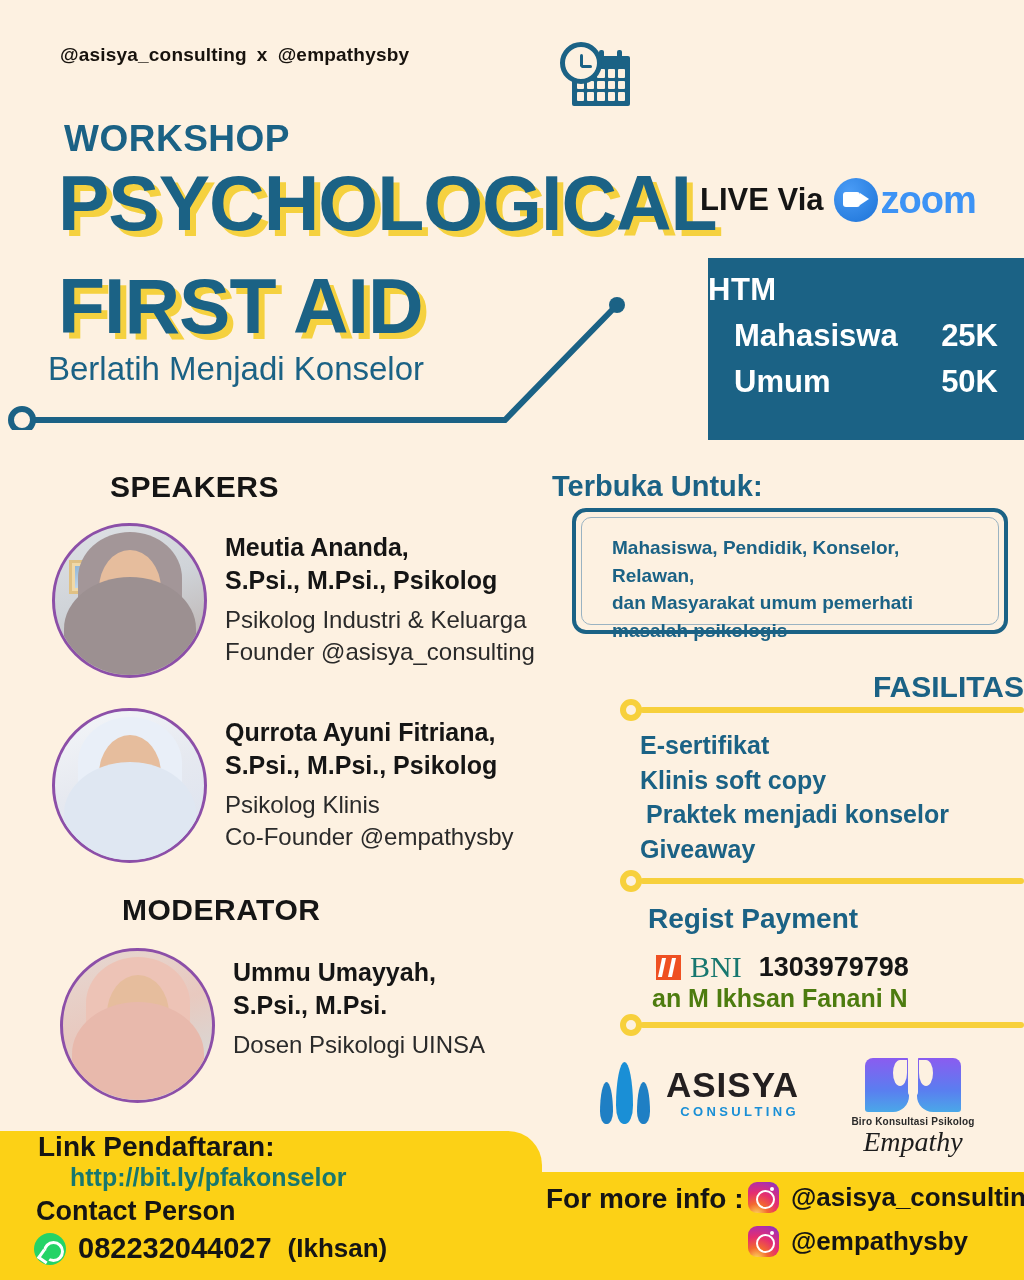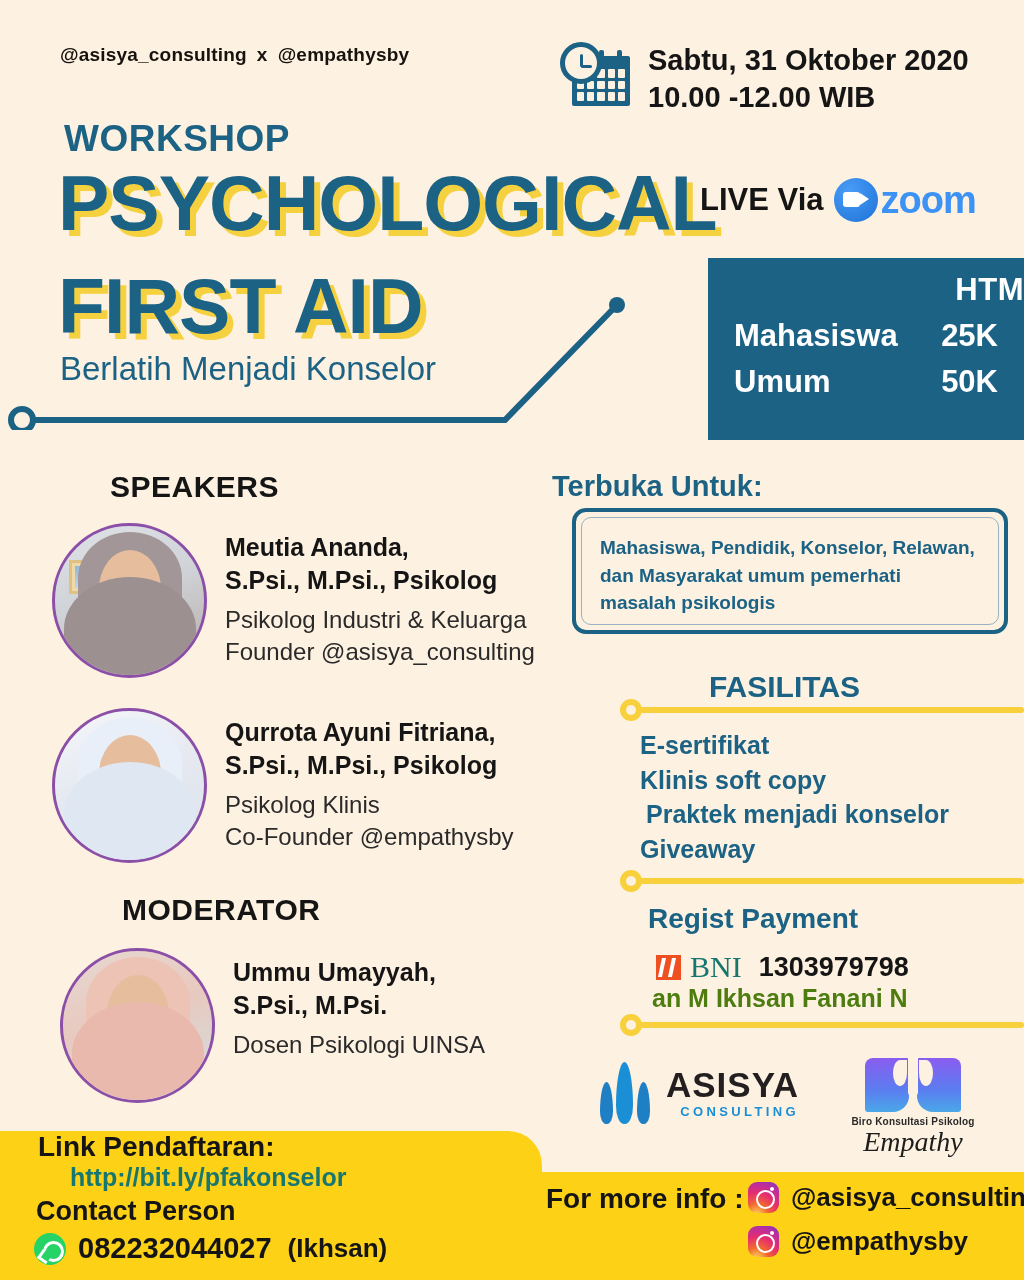--- a/index.html
+++ b/index.html
@@ -43,21 +43,21 @@
   .bigline {
     position:absolute; left:58px;
     font-size:77px; font-weight:bold; color:#1b6285;
     letter-spacing:-1px; line-height:1;
     text-shadow:6px 6px 0 #f5d13f;
     white-space:nowrap;
   }
   .bigline.l1 { top:165px; }
   .bigline.l2 { top:268px; }
   .subline {
-    position:absolute; left:60px; top:350px;
+    position:absolute; left:48px; top:350px;
     font-size:33px; color:#1b6285; font-weight:normal;
   }
 
   
   .connector { position:absolute; left:0; top:285px; width:660px; height:145px; }
 
   
   .livevia { position:absolute; left:700px; top:178px; display:flex; align-items:center; gap:10px; }
   .livevia .lbl { font-size:31px; font-weight:bold; color:#151515; white-space:nowrap; }
   .zoomlogo { display:flex; align-items:center; gap:6px; }
@@ -67,21 +67,21 @@
   .zoomcircle .cam { position:absolute; left:9px; top:14px; width:17px; height:15px; background:#fff; border-radius:3px; }
   .zoomcircle .tri { position:absolute; left:26px; top:15px; width:0; height:0;
     border-top:6px solid transparent; border-bottom:6px solid transparent; border-left:9px solid #fff; }
   .zoomword { font-size:38px; font-weight:bold; color:#3d93f5; letter-spacing:-1px; margin-left:-3px; }
 
   
   .htmbox {
     position:absolute; left:708px; top:258px; width:316px; height:182px;
     background:#1b6285; color:#fff; padding-top:14px;
   }
-  .htm-title { text-align:right; font-size:31px; font-weight:bold; letter-spacing:.5px;padding-left:44px; }
+  .htm-title { text-align:left; font-size:31px; font-weight:bold; letter-spacing:.5px; }
   .htm-row { display:flex; justify-content:space-between; font-size:31px; font-weight:bold;
              padding:0 26px; margin-top:10px; }
 
   
   .sec-speakers { position:absolute; left:110px; top:470px; font-size:30px; font-weight:bold; color:#151515; letter-spacing:.5px; }
   .person { position:absolute; display:flex; align-items:flex-start; gap:18px; }
   .avatar { width:155px; height:155px; border-radius:50%; border:3px solid #8c4fa8; flex:none; overflow:hidden; position:relative; }
   .av-a { background:linear-gradient(160deg,#dfe2e6 0%,#cfd3d8 45%,#b7a9a4 100%); }
   .av-b { background:linear-gradient(160deg,#f4f6f9 0%,#e6e9f0 45%,#dbe2ef 100%); }
   .av-c { background:linear-gradient(160deg,#e6d8d2 0%,#e8c9bf 45%,#cfe0e2 100%); }
@@ -108,23 +108,23 @@
 
   .sec-moderator { position:absolute; left:122px; top:893px; font-size:30px; font-weight:bold; color:#151515; letter-spacing:.5px; }
 
   
   .terbuka-title { position:absolute; left:552px; top:470px; font-size:29px; font-weight:bold; color:#1b6285; }
   .terbuka-box {
     position:absolute; left:572px; top:508px; width:436px; height:126px;
     border:4px solid #1b6285; border-radius:14px; padding:5px;
   }
   .terbuka-inner { width:100%; height:100%; border:1.5px solid #9ab3c2; border-radius:10px;
-                   padding:16px 18px; font-size:19px; font-weight:bold; color:#1b6285; line-height:1.45; }
-
-  .fasilitas-title { position:absolute; left:0; right:0; top:670px; text-align:center; font-size:30px; font-weight:bold; color:#1b6285; padding-left:545px; }
+                   padding:16px 30px; font-size:19px; font-weight:bold; color:#1b6285; line-height:1.45; }
+
+  .fasilitas-title { position:absolute; left:0; right:0; top:670px; text-align:right; font-size:30px; font-weight:bold; color:#1b6285; padding-left:545px; }
   .yrule { position:absolute; height:6px; background:#f7d03c; border-radius:3px; }
   .ydot { position:absolute; width:22px; height:22px; border-radius:50%; background:#f7d03c; border:6px solid #f7d03c; }
   .ydot i { display:block; width:100%; height:100%; border-radius:50%; background:#fdf1e1; }
 
   .fas-list { position:absolute; left:640px; top:728px; font-size:25px; font-weight:bold; color:#1b6285; line-height:1.38; }
   .fas-list div:nth-child(3){ text-indent:6px; }
 
   .regist-title { position:absolute; left:648px; top:903px; font-size:28px; font-weight:bold; color:#1b6285; }
   .bni-row { position:absolute; left:656px; top:950px; display:flex; align-items:center; gap:9px; }
   .bni-mark { width:25px; height:25px; background:#ef5022; position:relative; flex:none; }
@@ -213,24 +213,20 @@
           <i></i>
           <i></i>
           <i></i>
           <i></i>
           <i></i>
           <i></i>
           <i></i>
         </div>
       <div class="clock"></div>
     </div>
-    <div class="datetext">
-      <div>Sabtu, 31 Oktober 2020</div>
-      <div>10.00 -12.00 WIB</div>
-    </div>
   </div>
 
   <div class="kicker">WORKSHOP</div>
   <div class="bigline l1">PSYCHOLOGICAL</div>
   <div class="bigline l2">FIRST AID</div>
   <div class="subline">Berlatih Menjadi Konselor</div>
 
   <svg class="connector" viewBox="0 0 660 145">
     <polyline points="22,135 505,135 615,22" fill="none" stroke="#1b6285" stroke-width="6"></polyline>
     <circle cx="22" cy="135" r="11" fill="#fdf1e1" stroke="#1b6285" stroke-width="6"></circle>

